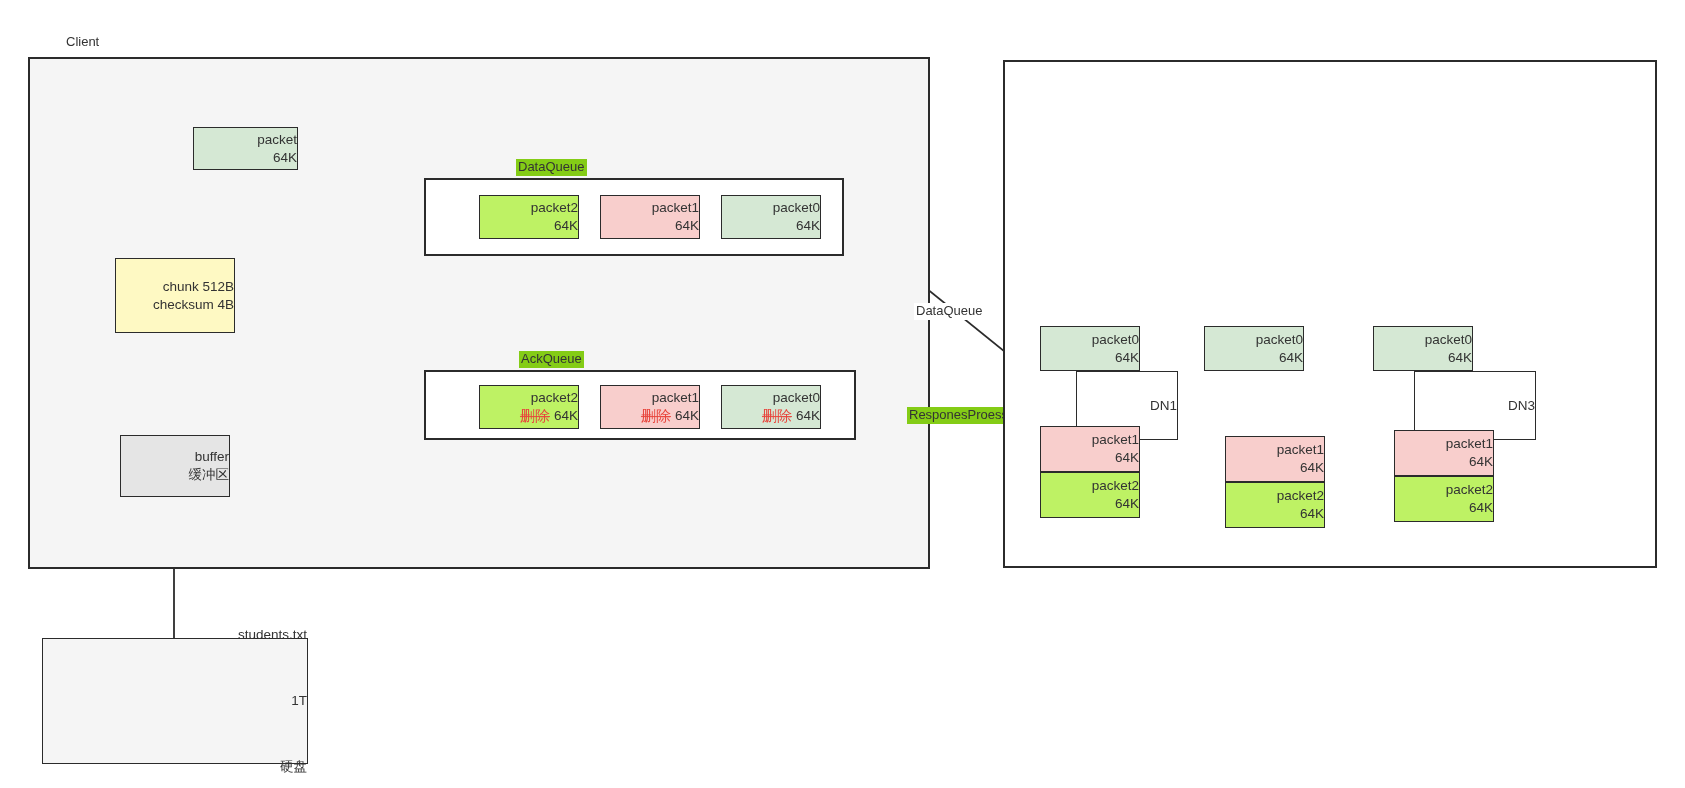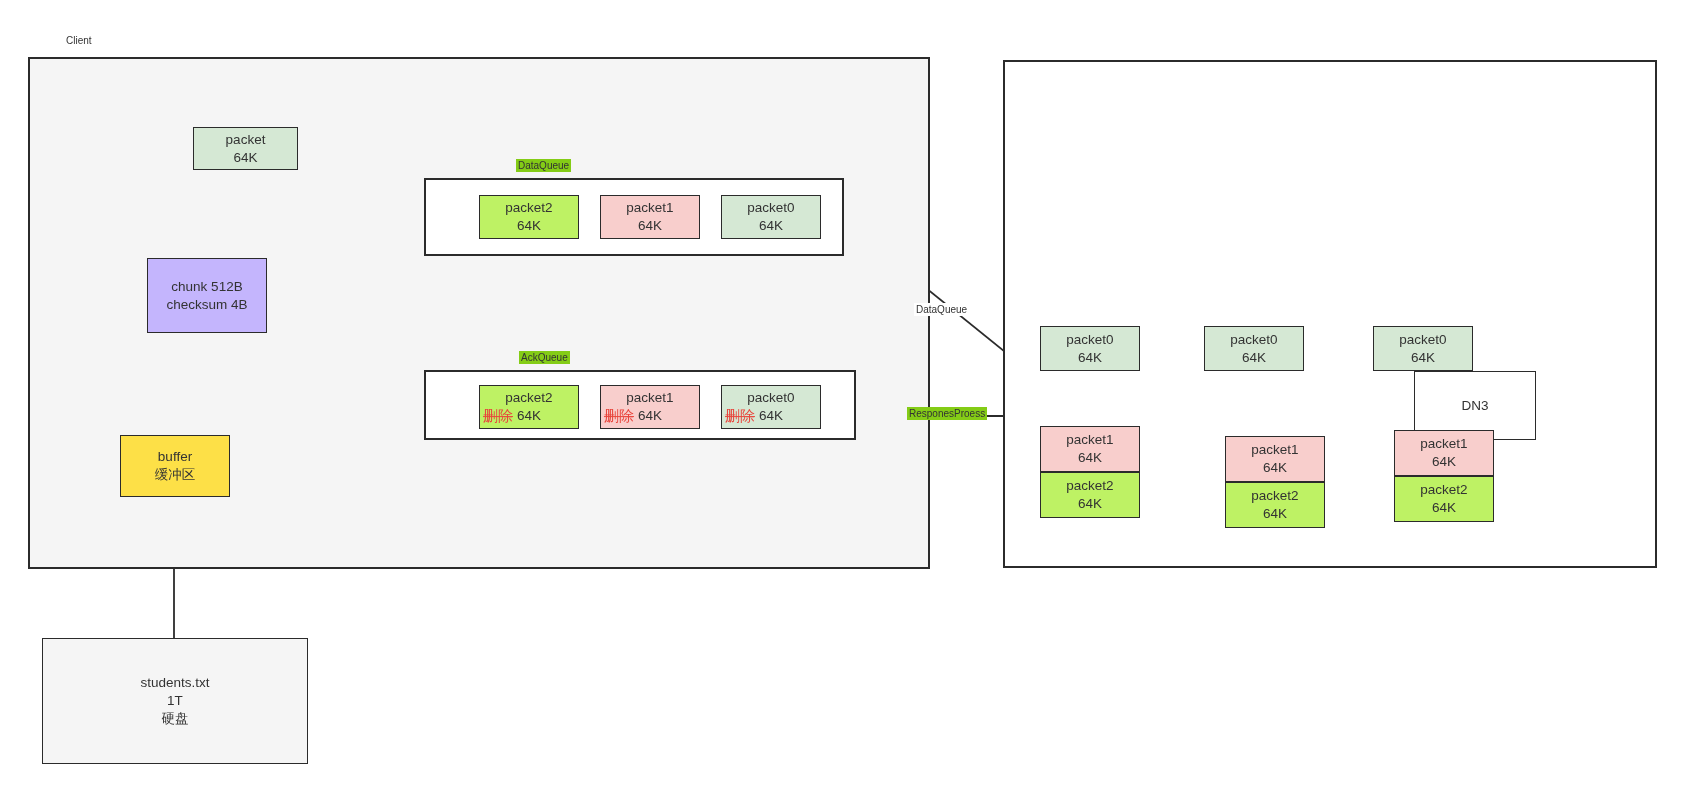--- a/index.html
+++ b/index.html
@@ -19,21 +19,21 @@
     background: #ffffff;
     overflow: hidden;
   }
 
   
   .box {
     position: absolute;
     box-sizing: border-box;
     display: flex;
     flex-direction: column;
-    align-items: center;
+    align-items: flex-end;
     justify-content: center;
     text-align: center;
     border: 1.6px solid #2b2b2b;
     font-size: 13.5px;
     line-height: 1.32;
     color: #333333;
     white-space: nowrap;
   }
   .panel {
     position: absolute;
@@ -45,40 +45,40 @@
 
   .queue-frame {
     position: absolute;
     box-sizing: border-box;
     border: 2px solid #2b2b2b;
     background: #ffffff;
   }
 
   .lbl {
     position: absolute;
-    font-size: 10px;
+    font-size: 13px;
     color: #333333;
     white-space: nowrap;
     line-height: 1.3;
   }
   .lbl-edge {
     background: #84cc16;
     padding: 0 2px;
   }
   .lbl-edge-white {
     background: #ffffff;
     padding: 0 2px;
   }
 
   
   .fill-green  { background: #d5e8d4; }
   .fill-pink   { background: #f8cecc; }
   .fill-cyan   { background: #bef264; }
-  .fill-yellow { background: #c4b5fd; margin-left: 32px; }
-  .fill-grey   { background: #fde047; }
+  .fill-yellow { background: #fef9c3; }
+  .fill-grey   { background: #e5e5e5; }
   .fill-white  { background: #ffffff; }
   .fill-light  { background: #f5f5f5; }
 
   .line1, .line2 { display: block; }
 
   
   .ack-row {
     position: relative;
     display: inline-block;
   }
@@ -156,21 +156,21 @@
   <div class="box fill-yellow" style="left:115px; top:258px; width:120px; height:75px;">
     <span class="line1">chunk  512B</span>
     <span class="line2">checksum 4B</span>
   </div>
 
   <div class="box fill-grey" style="left:120px; top:435px; width:110px; height:62px;">
     <span class="line1">buffer</span>
     <span class="line2">缓冲区</span>
   </div>
 
-  <div class="box fill-light" style="left:42px; top:638px; width:266px; height:126px;">
+  <div class="box fill-light" style="left:42px; top:638px; width:266px; height:126px;gap:48px;">
     <span class="line1">students.txt</span>
     <span class="line2">1T</span>
     <span class="line2">硬盘</span>
   </div>
 
   <div class="lbl lbl-edge" style="left:516px; top:159px;">DataQueue</div>
   <div class="queue-frame" style="left:424px; top:178px; width:420px; height:78px;"></div>
 
   <div class="box fill-cyan" style="left:479px; top:195px; width:100px; height:44px;">
     <span class="line1">packet2</span>
@@ -216,20 +216,23 @@
   <div class="lbl lbl-edge" style="left:907px; top:407px;">ResponesProess</div>
   <div class="lbl lbl-edge-white" style="left:1192px; top:410px; font-size:12.5px;">true</div>
   <div class="lbl lbl-edge-white" style="left:1361px; top:410px; font-size:12.5px;">true</div>
 
   <div class="panel panel-dn" style="left:1003px; top:60px; width:654px; height:508px;"></div>
 
   <div class="box fill-green" style="left:1040px; top:326px; width:100px; height:45px;">
     <span class="line1">packet0</span>
     <span class="line2">64K</span>
   </div>
+  <div class="box fill-white" style="left:1076px; top:371px; width:102px; height:69px;">
+    <span class="line1">DN1</span>
+  </div>
   <div class="box fill-pink" style="left:1040px; top:426px; width:100px; height:46px;">
     <span class="line1">packet1</span>
     <span class="line2">64K</span>
   </div>
   <div class="box fill-cyan" style="left:1040px; top:472px; width:100px; height:46px;">
     <span class="line1">packet2</span>
     <span class="line2">64K</span>
   </div>
 
   <div class="box fill-green" style="left:1204px; top:326px; width:100px; height:45px;">

